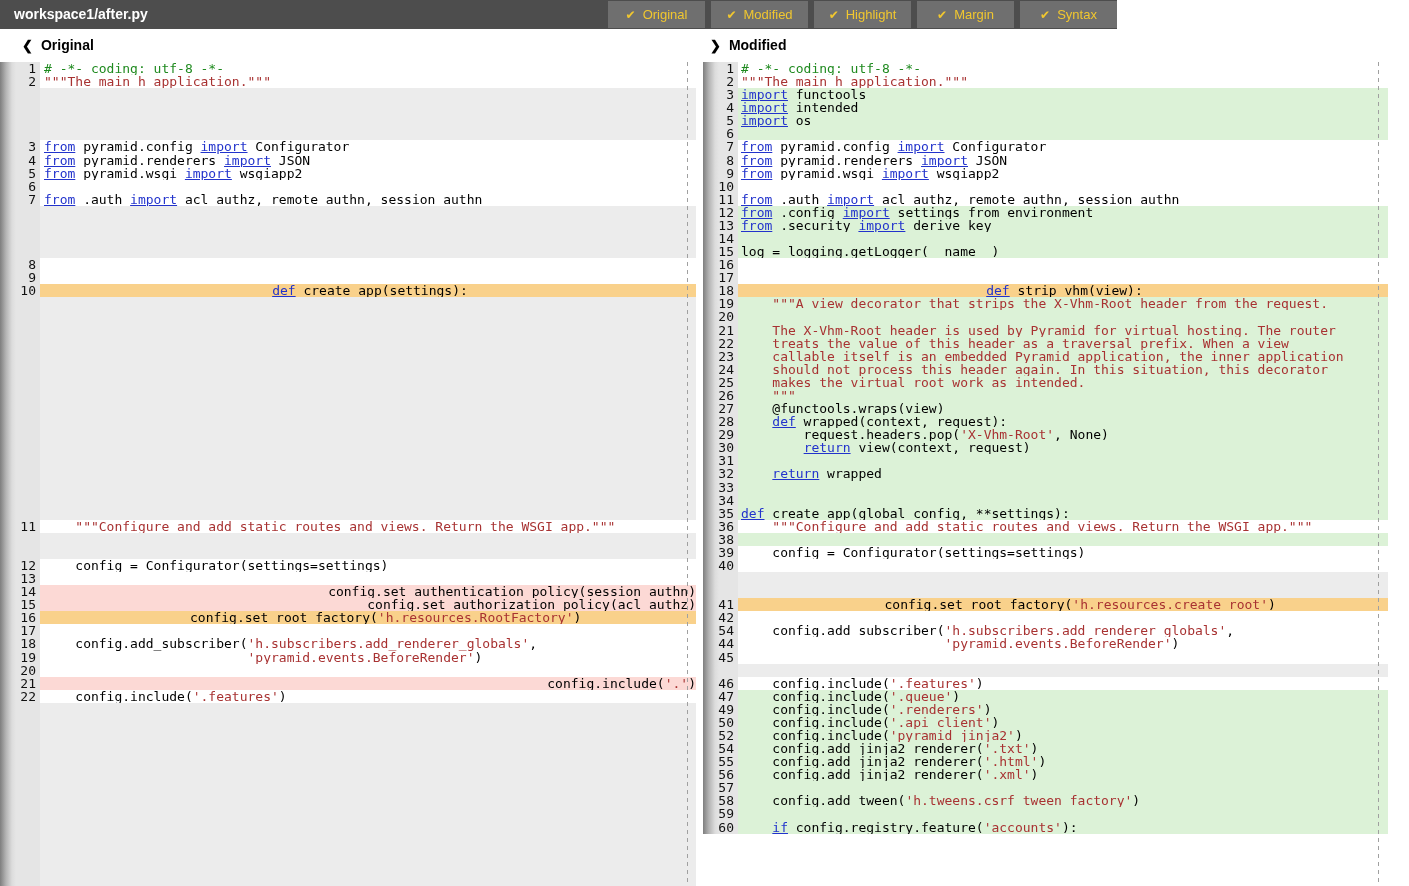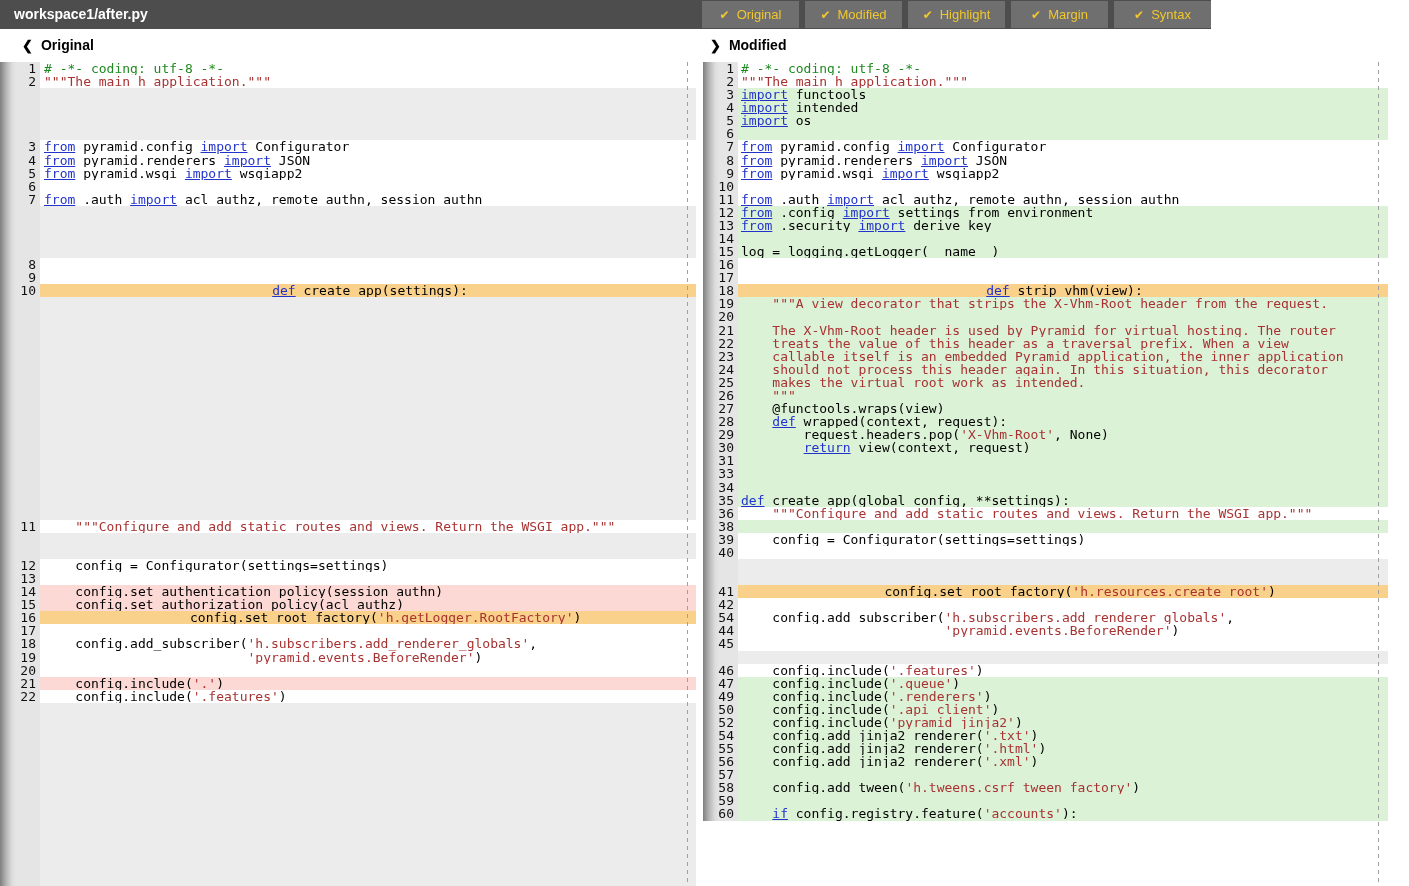--- a/index.html
+++ b/index.html
@@ -1,20 +1,20 @@
 <!DOCTYPE html>
 <html style="--c-titlebar_bg: #4d4d4d; --c-title_text: #ffffff; --c-button_bg: #6f6f6f; --c-button_text: #f1c72f; --c-keyword: #2233cc; --c-string: #a83232; --c-comment: #1f8a1f; --c-added_bg: #dcf2d7; --c-deleted_bg: #fcd9d5; --c-changed_bg: #f9d18b; --c-filler_bg: #ececec; --c-line_number: #111111; --c-margin_line: #a0a0a0;"><head>
 <meta charset="utf-8">
 <style>
   * { margin:0; padding:0; box-sizing:border-box; }
   html,body { width:1409px; height:886px; background:#ffffff; overflow:hidden; position:relative;
               font-family:"Liberation Sans", sans-serif; }
 
   
-  .titlebar { position:absolute; left:0; top:0; width:1211px; height:29px;
+  .titlebar { position:absolute; left:0; top:0; width:1117px; height:29px;
               background:var(--c-titlebar_bg); }
   .titlebar .title { position:absolute; left:14px; top:0; height:29px; line-height:29px;
                      color:var(--c-title_text); font-size:14px; font-weight:bold; }
   .tbtns { position:absolute; right:0; top:0; height:29px; display:flex; gap:6px; }
   .tbtn { width:97px; height:27px; margin-top:1px; background:var(--c-button_bg);
           color:var(--c-button_text); font-size:13px; display:flex; align-items:center;
           justify-content:center; gap:7px; cursor:default; }
   .tbtn .ck { font-size:12px; }
 
   
@@ -39,21 +39,21 @@
   .pane-left  .gut { width:40px; }
   .pane-right .gut { width:35px; }
 
   .code { flex:1 1 auto; white-space:pre; overflow:hidden; color:#000;
           font-family:"DejaVu Sans Mono", monospace; font-size:13px;
           line-height:calc(824px / 63); padding-left:4px; }
   .pane-right .code { padding-left:3px; }
 
   .bg-n {}
   .bg-a { background:var(--c-added_bg); }
-  .bg-d { background:var(--c-deleted_bg); }
+  .bg-d { background:var(--c-deleted_bg);text-align:right; }
   .bg-c { background:var(--c-changed_bg);text-align:center; }
   .bg-f { background:var(--c-filler_bg); }
 
   .tk-k { color:var(--c-keyword);text-decoration:underline; }
   .tk-s { color:var(--c-string); }
   .tk-c { color:var(--c-comment); }
   .tk-p { color:#000; }
 
   
   .marginline { position:absolute; top:62px; height:824px; width:1px;
@@ -266,21 +266,21 @@
       <div class="row">
         <div class="gut">14</div>
         <div class="code bg-d"><span class="tk-p">    config.set_authentication_policy(session_authn)</span></div>
       </div>
       <div class="row">
         <div class="gut">15</div>
         <div class="code bg-d"><span class="tk-p">    config.set_authorization_policy(acl_authz)</span></div>
       </div>
       <div class="row">
         <div class="gut">16</div>
-        <div class="code bg-c"><span class="tk-p">    config.set_root_factory(</span><span class="tk-s">'h.getLogger.RootFactory'</span><span class="tk-p">)</span></div>
+        <div class="code bg-c"><span class="tk-p">    config.set_root_factory(</span><span class="tk-s">'h.resources.RootFactory'</span><span class="tk-p">)</span></div>
       </div>
       <div class="row">
         <div class="gut">17</div>
         <div class="code bg-n"></div>
       </div>
       <div class="row">
         <div class="gut">18</div>
         <div class="code bg-n"><span class="tk-p">    config.add_subscriber(</span><span class="tk-s">'h.subscribers.add_renderer_globals'</span><span class="tk-p">,</span></div>
       </div>
       <div class="row">
@@ -477,20 +477,24 @@
       </div>
       <div class="row">
         <div class="gut">30</div>
         <div class="code bg-a"><span class="tk-p">        </span><span class="tk-k">return</span><span class="tk-p"> view(context, request)</span></div>
       </div>
       <div class="row">
         <div class="gut">31</div>
         <div class="code bg-a"></div>
       </div>
       <div class="row">
+        <div class="gut">32</div>
+        <div class="code bg-a"><span class="tk-p">    </span><span class="tk-k">return</span><span class="tk-p"> wrapped</span></div>
+      </div>
+      <div class="row">
         <div class="gut">33</div>
         <div class="code bg-a"></div>
       </div>
       <div class="row">
         <div class="gut">34</div>
         <div class="code bg-a"></div>
       </div>
       <div class="row">
         <div class="gut">35</div>
         <div class="code bg-a"><span class="tk-k">def</span><span class="tk-p"> create_app(global_config, **settings):</span></div>

